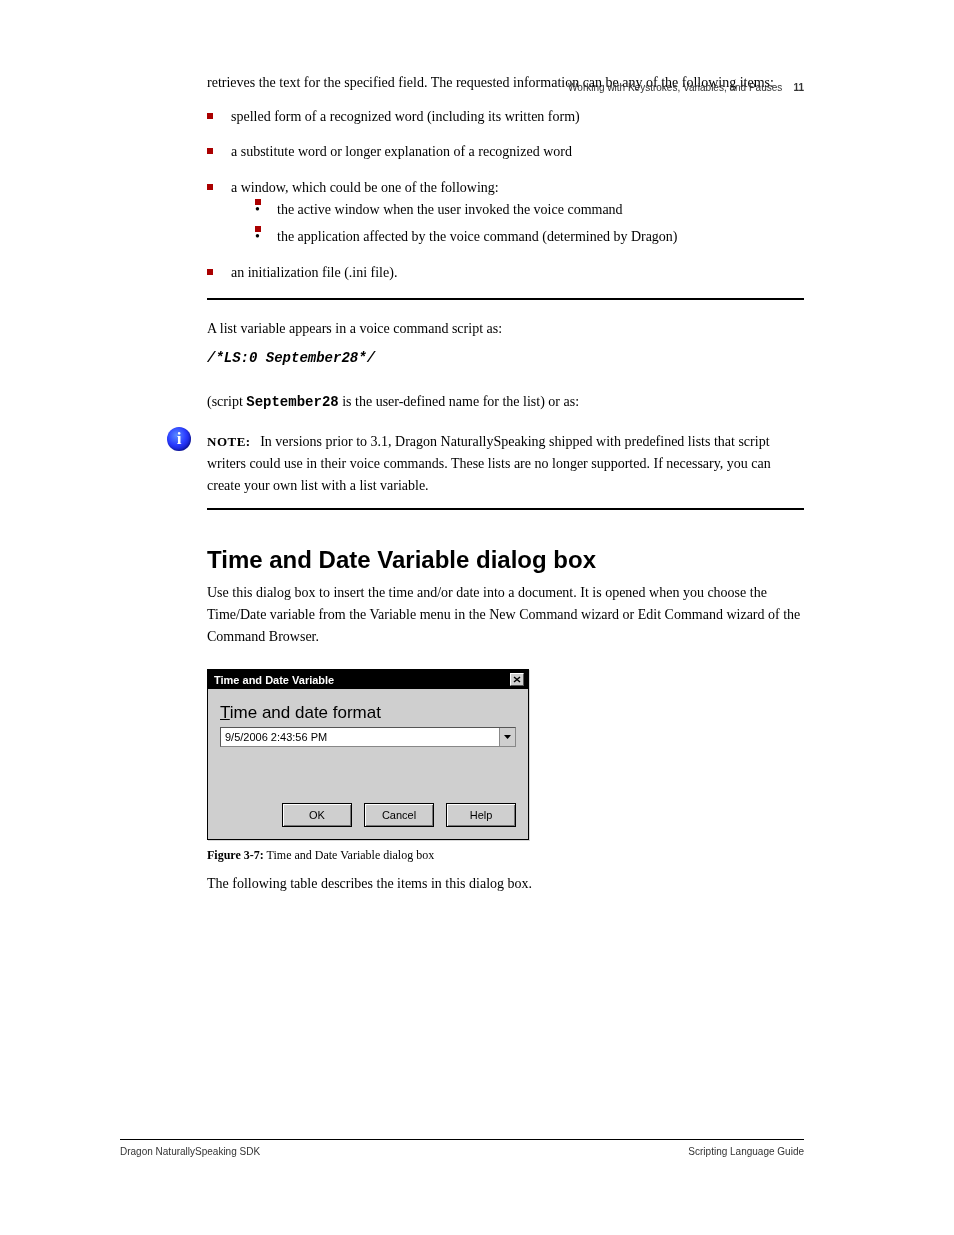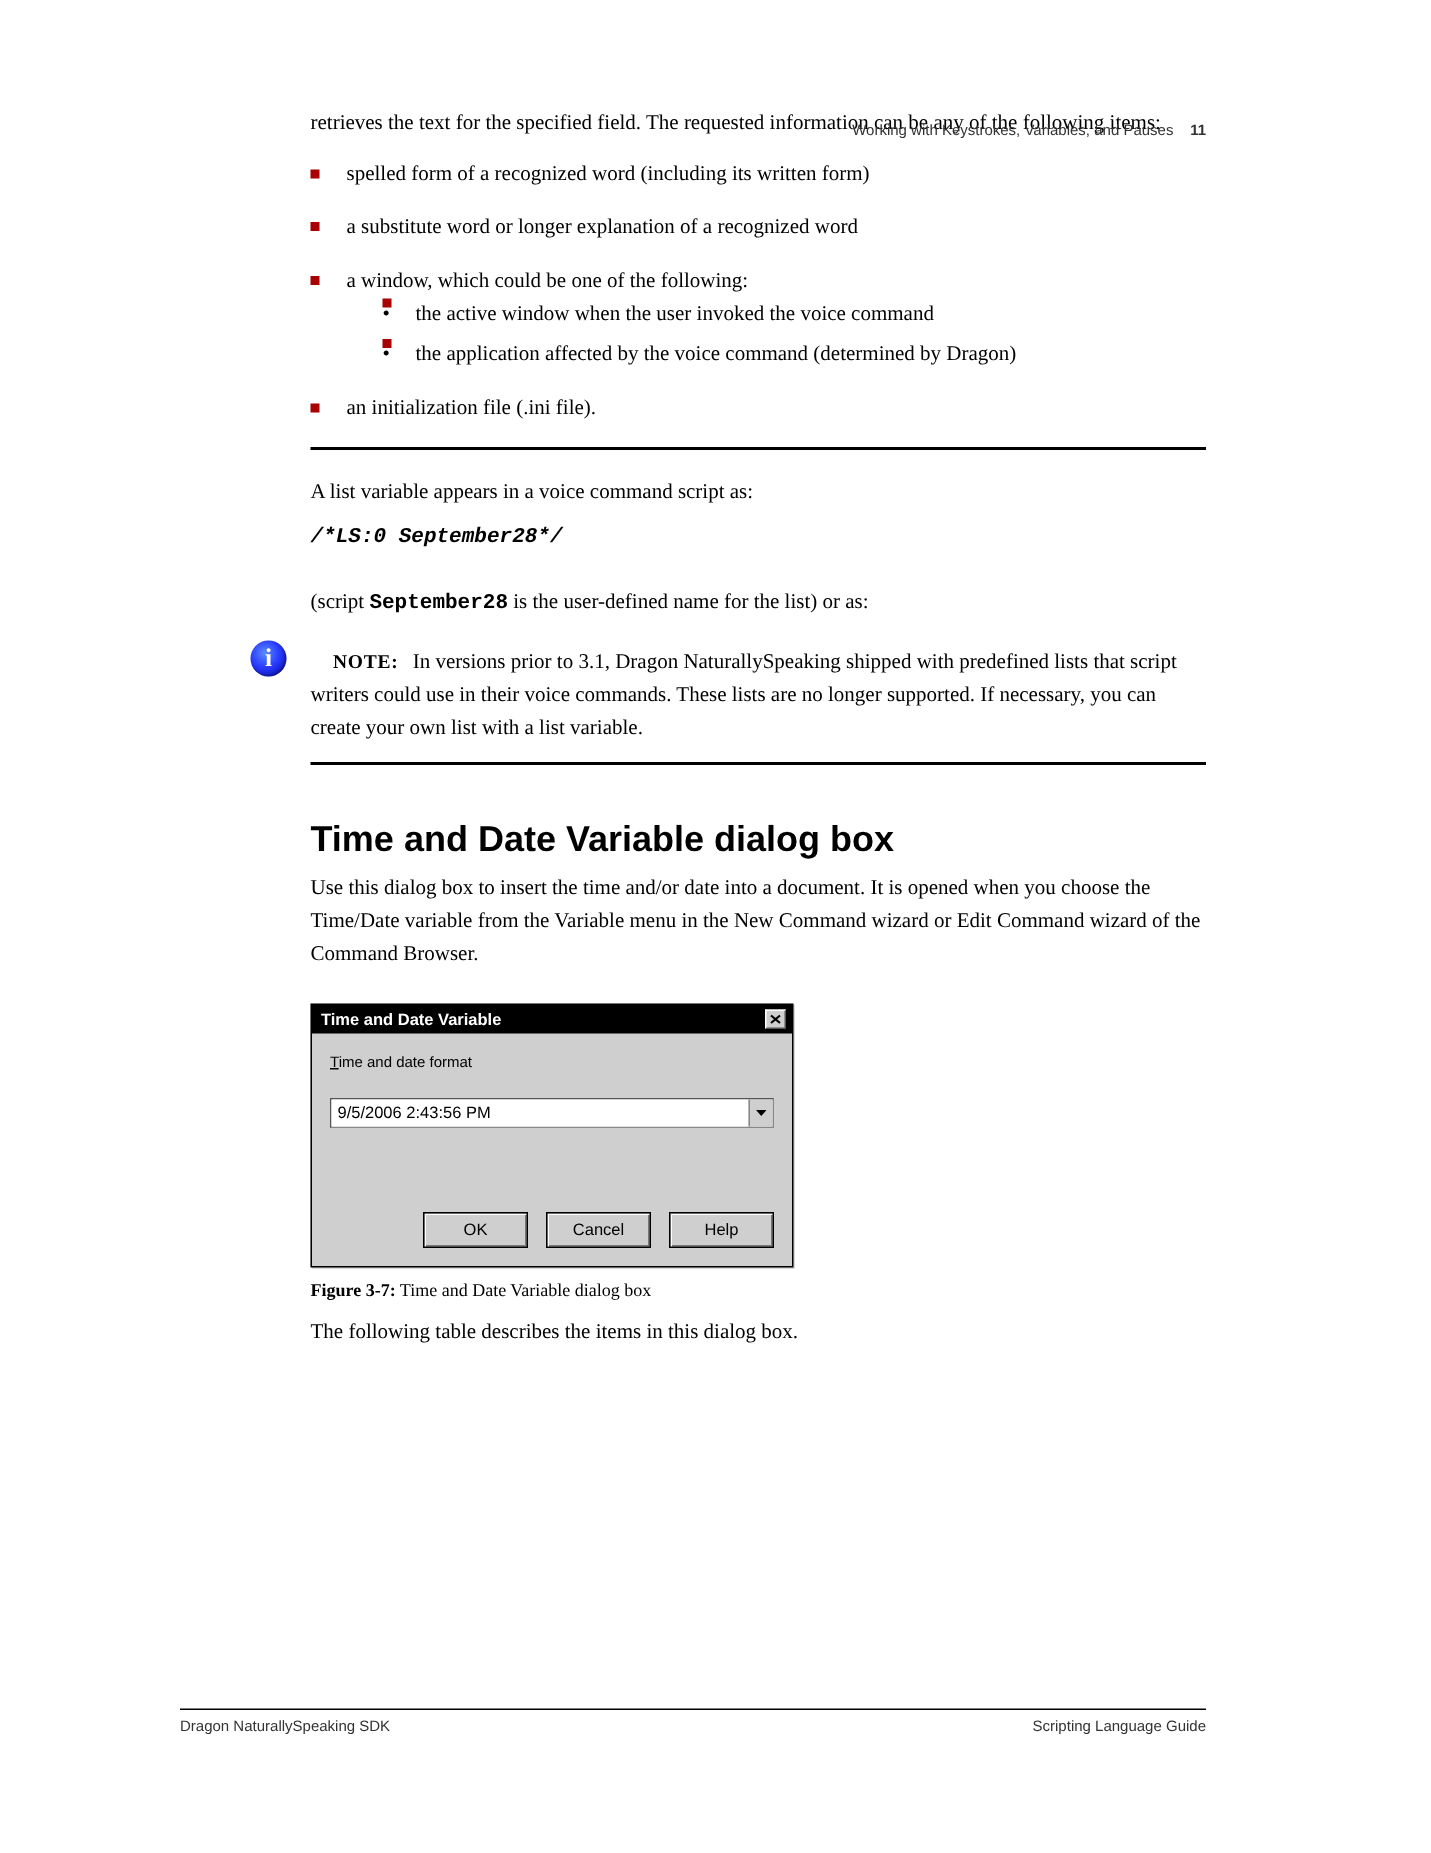--- a/index.html
+++ b/index.html
@@ -91,21 +91,20 @@
     text-align: center;
     line-height: 24px;
     box-shadow: inset -1px -1px 2px rgba(0,0,0,0.3);
   }
   .note-label {
     font-size: 13px;
     font-weight: bold;
     letter-spacing: 0.5px;
     display: inline;
     margin-right: 6px;
-    margin-left: 15px;
   }
   .note-text {
     font-size: 14px;
     line-height: 1.55;
   }
   .section-head {
     font-family: Arial, Helvetica, sans-serif;
     font-size: 24px;
     font-weight: bold;
     margin: 36px 0 8px 0;
@@ -141,22 +140,22 @@
     display:flex;
     align-items:center;
     justify-content:center;
     cursor: pointer;
   }
   .closebox svg { display:block; }
   .dialog-body {
     padding: 14px 12px 6px 12px;
   }
   .field-label {
-    font-size: 10px;
-    margin-bottom: 18px;
+    font-size: 17px;
+    margin-bottom: 4px;
   }
   .field-label .ul { text-decoration: underline; }
   .combo {
     display: flex;
     width: 100%;
     height: 20px;
     background:#fff;
     border: 1px solid #888;
     border-top-color:#555;
     border-left-color:#555;

